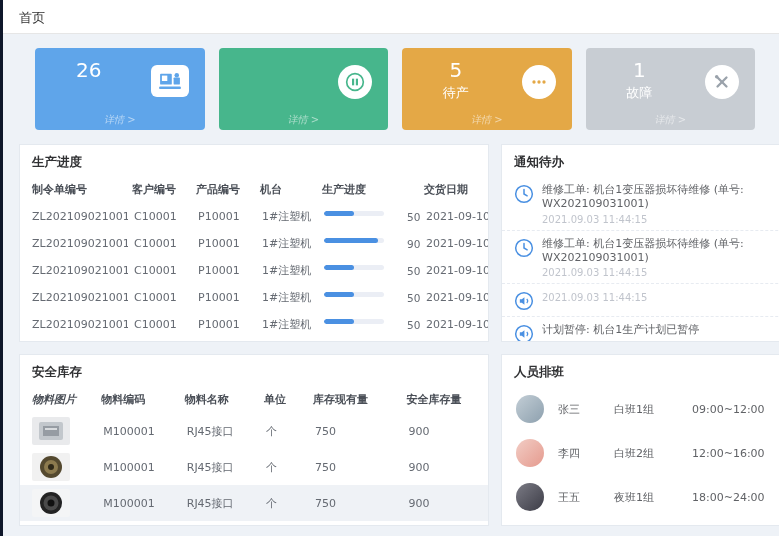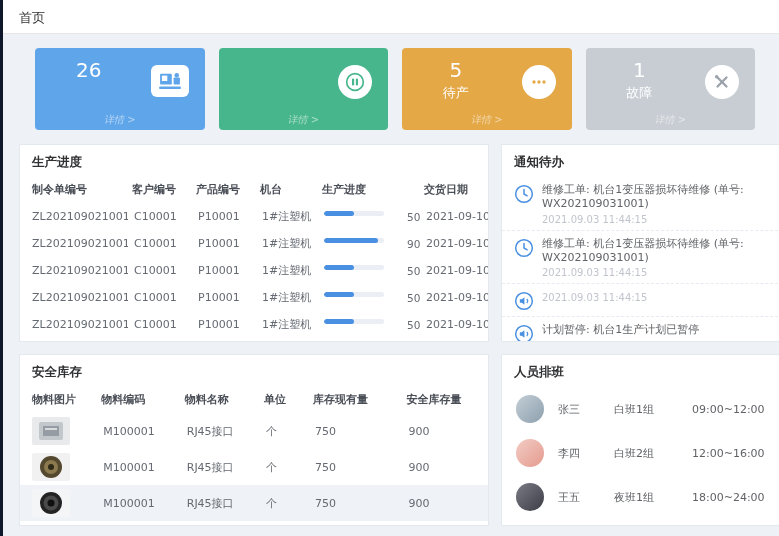--- a/index.html
+++ b/index.html
@@ -47,21 +47,21 @@
   .prod-table th:nth-child(1){width:108px;} .prod-table th:nth-child(2){width:64px;}
   .prod-table th:nth-child(3){width:64px;}  .prod-table th:nth-child(4){width:62px;}
   .prod-table th:nth-child(5){width:102px;} .prod-table th:nth-child(6){width:70px;}
 
   .prog { display:flex; align-items:flex-start; gap:23px; }
   .prog-track { width:60px; height:5px; background:#ebeef5; border-radius:3px; overflow:hidden; flex:none; }
   .prog-fill { height:100%; background:#4a90e2; border-radius:3px; }
   .prog-label { font-size:10.5px; color:#656a72; }
 
   .stock-table th:first-child,.stock-table td:first-child { padding-left:12px; }
-  .stock-table th:nth-child(1){width:76px;} .stock-table th:nth-child(2){width:82px;}
+  .stock-table th:nth-child(1){width:76px;font-style:italic;} .stock-table th:nth-child(2){width:82px;}
   .stock-table th:nth-child(3){width:78px;} .stock-table th:nth-child(4){width:48px;}
   .stock-table th:nth-child(5){width:92px;} .stock-table th:nth-child(6){width:84px;}
   .stock-table td { padding:4px 6px; }
   .stock-table tbody tr:nth-child(3) { background:#eff2f6; }
   .mat-img { width:38px; height:28px; display:block; border-radius:2px; overflow:hidden; }
 
   
   .notice { display:flex; gap:8px; padding:6px 12px 5px; border-bottom:1px dashed #e7ebf1; cursor:pointer; }
   .notice:last-child { border-bottom:none; }
   .notice-icon { flex:none; width:20px; height:20px; color:#4a90e2; margin-top:1px; }

